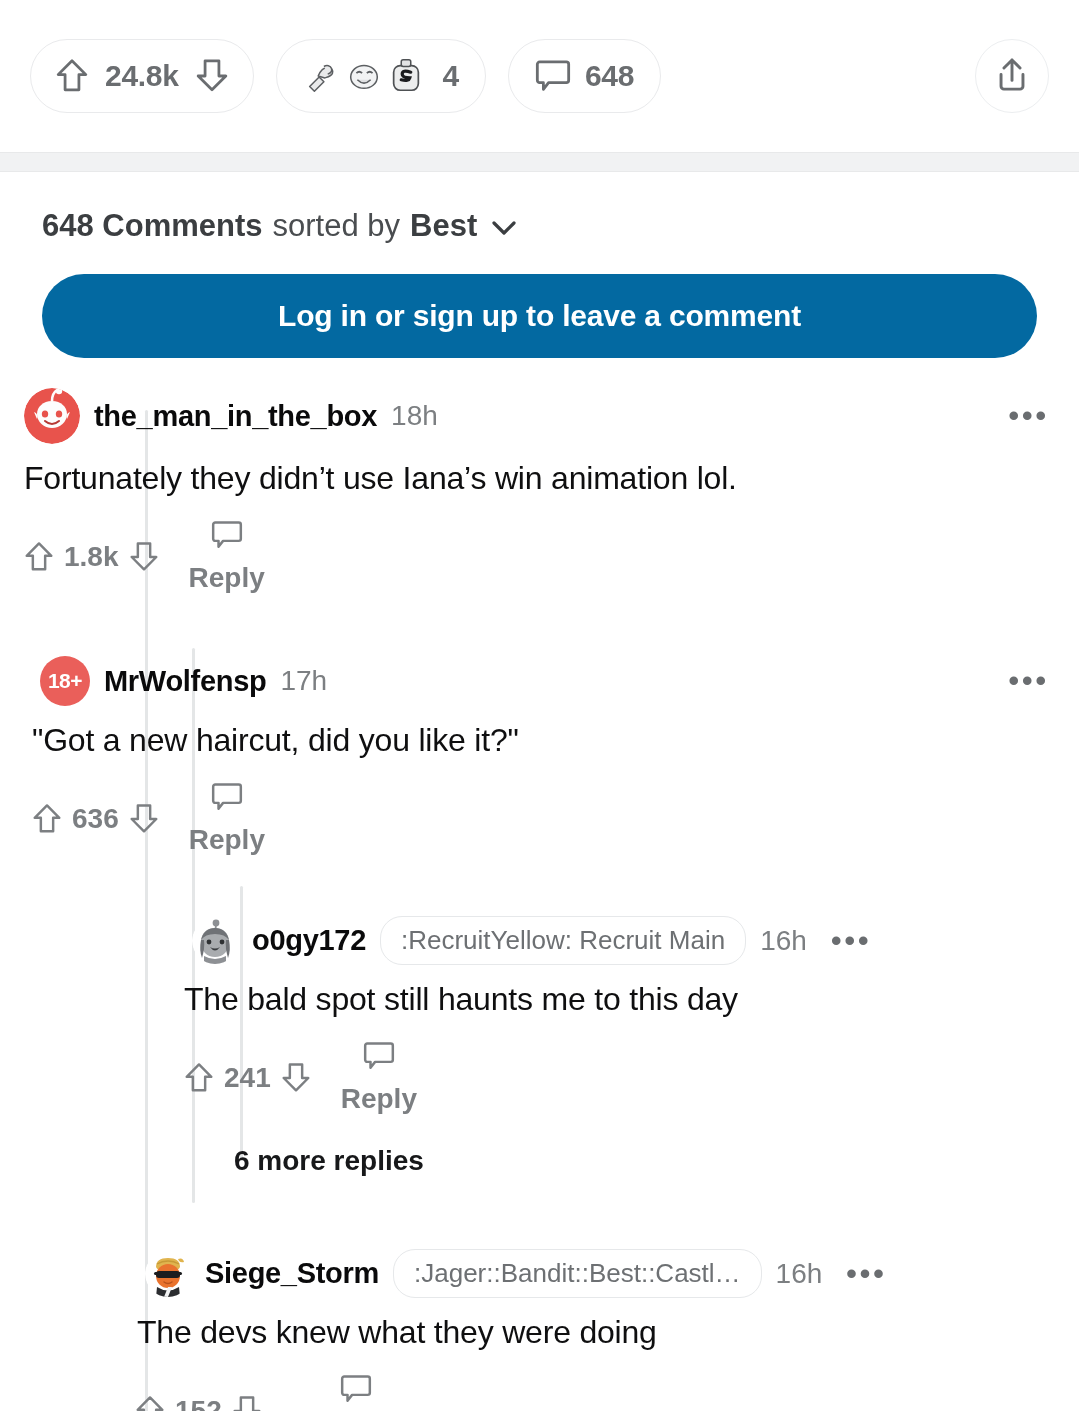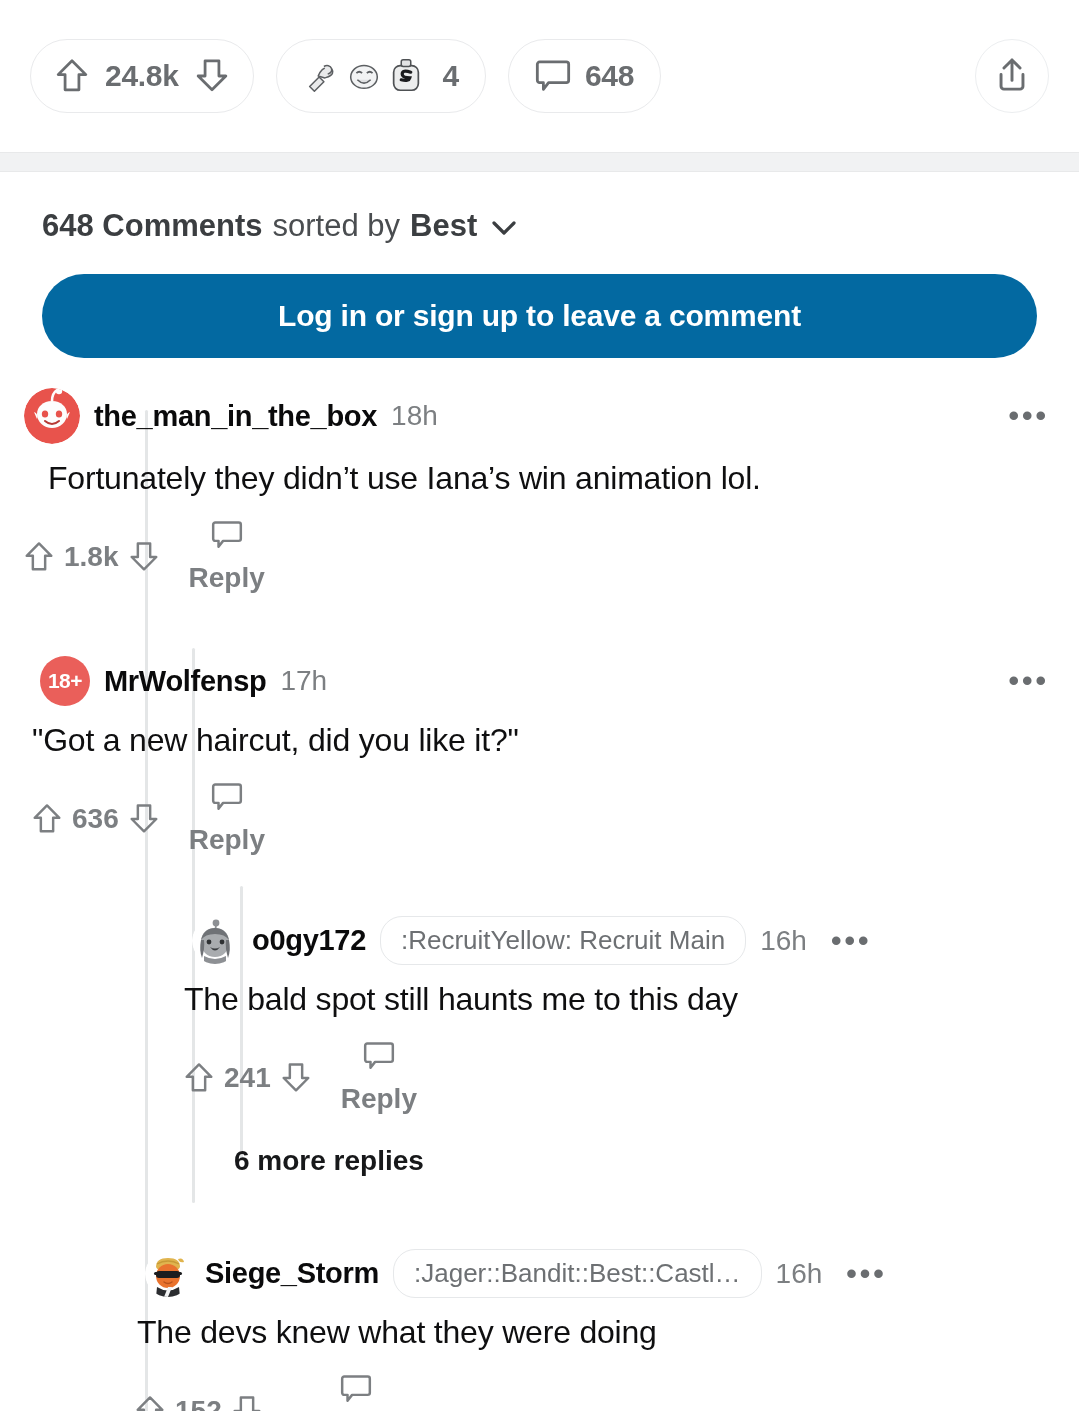--- a/index.html
+++ b/index.html
@@ -122,21 +122,20 @@
     gap: 14px;
     position: relative;
     padding-right: 30px;
   }
   .c-body {
     font-size: 32px;
     color: #0f0f10;
     line-height: 1.25;
     margin-top: 14px;
     letter-spacing: -0.2px;
-    margin-left: 24px;
   }
   .c-actions {
     display: flex;
     align-items: center;
     gap: 12px;
     margin-top: 22px;
   }
   .vote-grp { display: flex; align-items: center; gap: 10px; }
   .vote-num {
     font-size: 28px;

